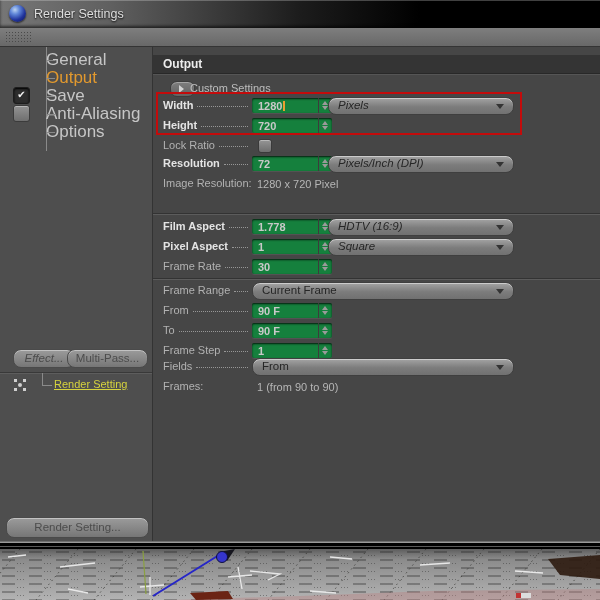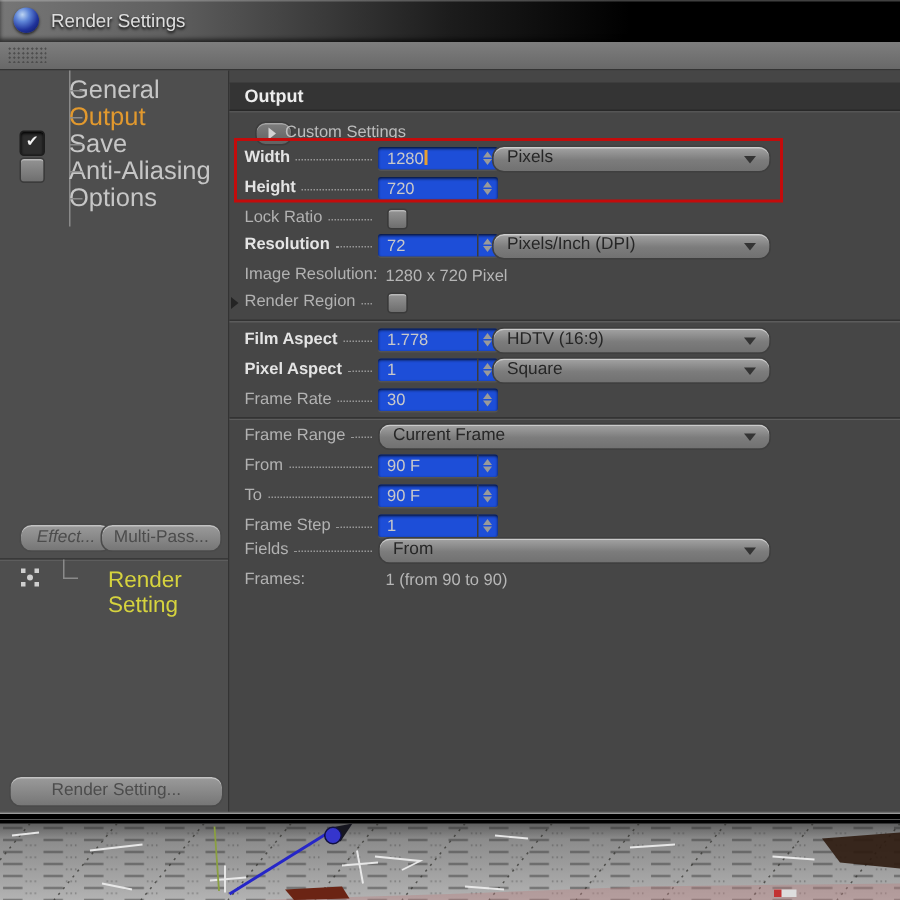--- a/index.html
+++ b/index.html
@@ -53,52 +53,52 @@
   .btn-multipass{left:67px;top:302px;width:79px;}
   .side-sep{position:absolute;left:0;top:325px;width:152px;height:0;
     border-top:1px solid #393939;box-shadow:0 1px 0 #5d5d5d;}
   .rs-icon{position:absolute;left:14px;top:332px;width:12px;height:12px;}
   .rs-icon i{position:absolute;width:3px;height:3px;background:#cfcfcf;}
   .rs-icon .c{left:4px;top:4px;width:4px;height:4px;border-radius:50%;}
   .rs-icon .tl{left:0;top:0;} .rs-icon .tr{right:0;top:0;}
   .rs-icon .bl{left:0;bottom:0;} .rs-icon .br{right:0;bottom:0;}
   .rs-tree{position:absolute;left:42px;top:326px;width:9px;height:12px;
     border-left:1px solid #8a8a8a;border-bottom:1px solid #8a8a8a;}
-  .rs-label{position:absolute;left:72px;top:331px;color:#d6d33e;font-size:15px;}
+  .rs-label{position:absolute;left:54px;top:331px;color:#d6d33e;font-size:11px;text-decoration:underline;}
   .btn-rendersetting{left:6px;top:470px;width:141px;height:19px;line-height:18px;}
 
   
   .phead{position:absolute;left:0;top:8px;right:0;height:18px;background:#343434;
     border-bottom:1px solid #282828;box-shadow:0 1px 0 #555;}
   .phead span{position:absolute;left:10px;top:2px;font-weight:bold;color:#ededed;font-size:12px;}
 
   
   .row{position:absolute;left:0;right:0;height:18px;}
   .lbl{position:absolute;left:10px;width:88px;height:18px;display:flex;
     align-items:flex-start;color:#b2b2b2;line-height:16px;}
   .lbl .t{white-space:nowrap;}
   .lbl .leader{flex:1;border-bottom:1px dotted #979797;margin:0 3px 4px 4px;height:9px;min-width:4px;}
   .row.bold .lbl{color:#e4e4e4;font-weight:bold;}
-  .field{position:absolute;left:99px;top:1px;width:80px;height:15px;background:#1d4ed8;
-    border-radius:2px;color:#c9c9c9;box-shadow:inset 0 1px 2px rgba(0,0,0,.8),0 1px 0 rgba(255,255,255,.07);}
+  .field{position:absolute;left:99px;top:1px;width:80px;height:15px;background:#15803d;
+    border-radius:2px;color:#c9c9c9;box-shadow:inset 0 1px 2px rgba(0,0,0,.8),0 1px 0 rgba(255,255,255,.07);font-weight:bold;}
   .field .v{position:absolute;left:6px;top:1px;line-height:14px;}
   .cursor{display:inline-block;width:2px;height:10px;background:#e8a030;vertical-align:-1px;margin-left:1px;}
   .spin{position:absolute;right:0;top:0;width:13px;height:15px;border-left:1px solid #3c3c3c;}
   .spin b{position:absolute;left:3px;width:0;height:0;border-left:3.5px solid transparent;
     border-right:3.5px solid transparent;}
   .spin .up{top:3px;border-bottom:4px solid #9a9a9a;}
   .spin .dn{bottom:3px;border-top:4px solid #9a9a9a;}
   .dd{position:absolute;top:0;height:16px;border-radius:8px;
     background:linear-gradient(#a4a4a4,#7c7c7c 55%,#717171);
     border:1px solid #3f3f3f;box-shadow:inset 0 1px 0 rgba(255,255,255,.45);
     color:#262626;font-size:11.5px;line-height:15px;}
   .dd .dv{position:absolute;left:9px;top:0;}
   .dd .da{position:absolute;right:9px;top:6px;width:0;height:0;
     border-left:4px solid transparent;border-right:4px solid transparent;border-top:5px solid #343434;}
-  .dd.norm{left:175px;width:184px;}
+  .dd.norm{left:175px;width:184px;font-style:italic;}
   .dd.wide{left:99px;width:260px;}
   .row-cb{position:absolute;left:105px;top:2px;width:12px;height:12px;border-radius:3px;
     background:linear-gradient(#959595,#6e6e6e);border:1px solid #3a3a3a;
     box-shadow:inset 0 1px 0 rgba(255,255,255,.35);}
   .expander{position:absolute;left:1px;top:5px;width:0;height:0;
     border-top:4px solid transparent;border-bottom:4px solid transparent;border-left:5px solid #242424;}
   .plainval{position:absolute;left:104px;top:1px;color:#b6b6b6;line-height:16px;}
   .psep{position:absolute;left:0;right:0;height:0;border-top:1px solid #333;box-shadow:0 1px 0 #5c5c5c;}
   .cs-btn{position:absolute;left:17px;top:2px;width:23px;height:14px;border-radius:7px;
     background:linear-gradient(#7e7e7e,#626262);border:1px solid #3c3c3c;
@@ -239,28 +239,20 @@
         </div>
       </div>
 
       <div class="row r-imgres">
         <div class="lbl" style="width:94px;">
             <span class="t">Image Resolution:</span>
           </div>
         <div class="plainval">1280 x 720 Pixel</div>
       </div>
 
-      <div class="row r-region">
-        <span class="expander"></span>
-        <div class="lbl">
-            <span class="t">Render Region</span>
-            <span class="leader"></span>
-          </div>
-        <div class="row-cb"></div>
-      </div>
 
       <div class="psep sep1"></div>
 
       <div class="row bold r-film">
         <div class="lbl">
             <span class="t">Film Aspect</span>
             <span class="leader"></span>
           </div>
         <div class="field">
           <span class="v">1.778</span>

